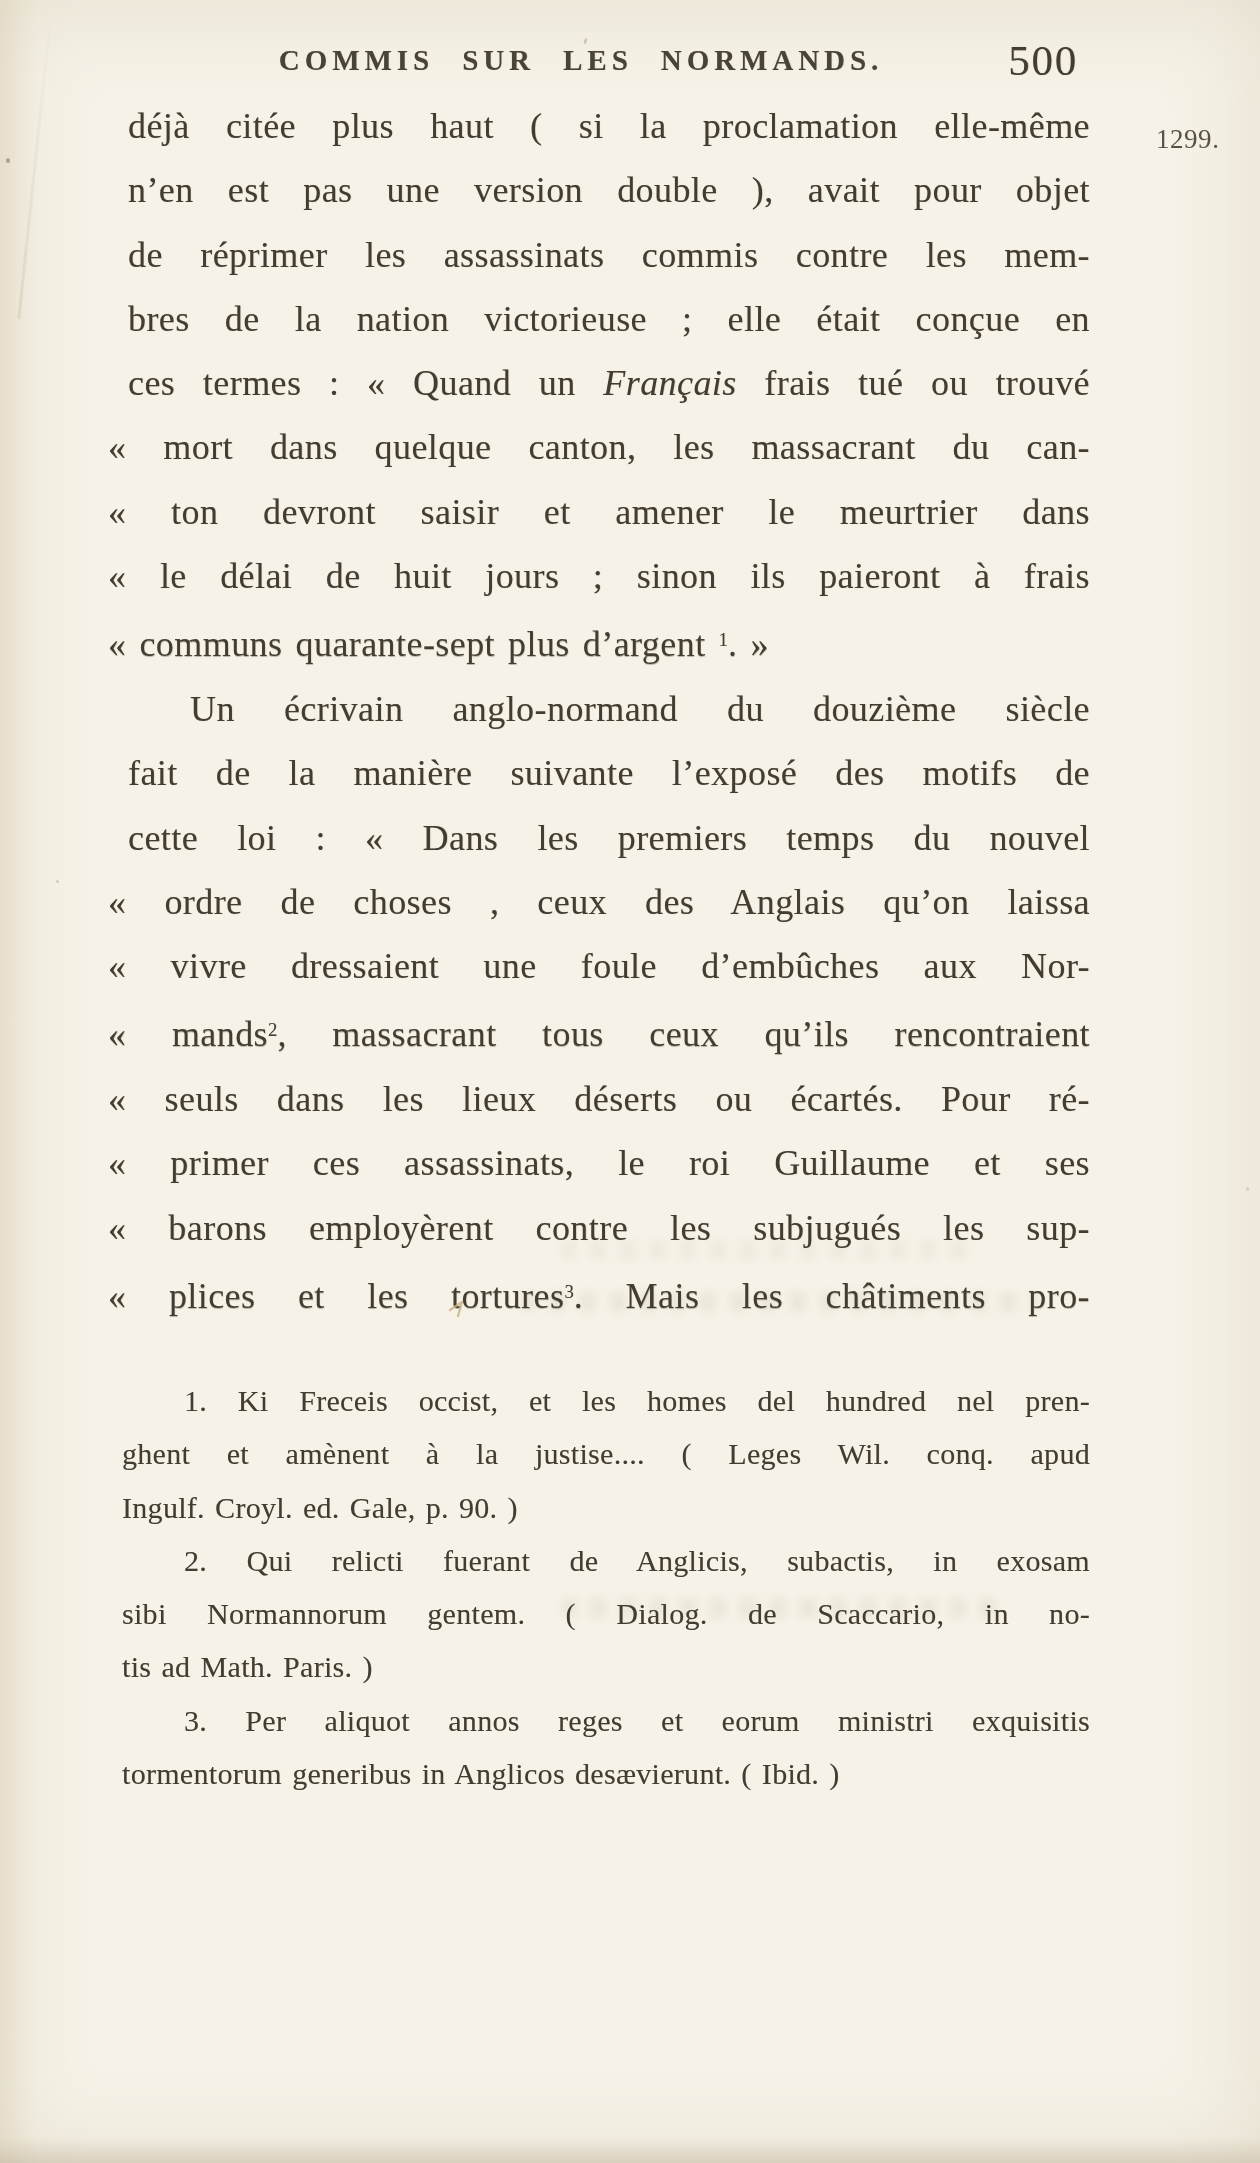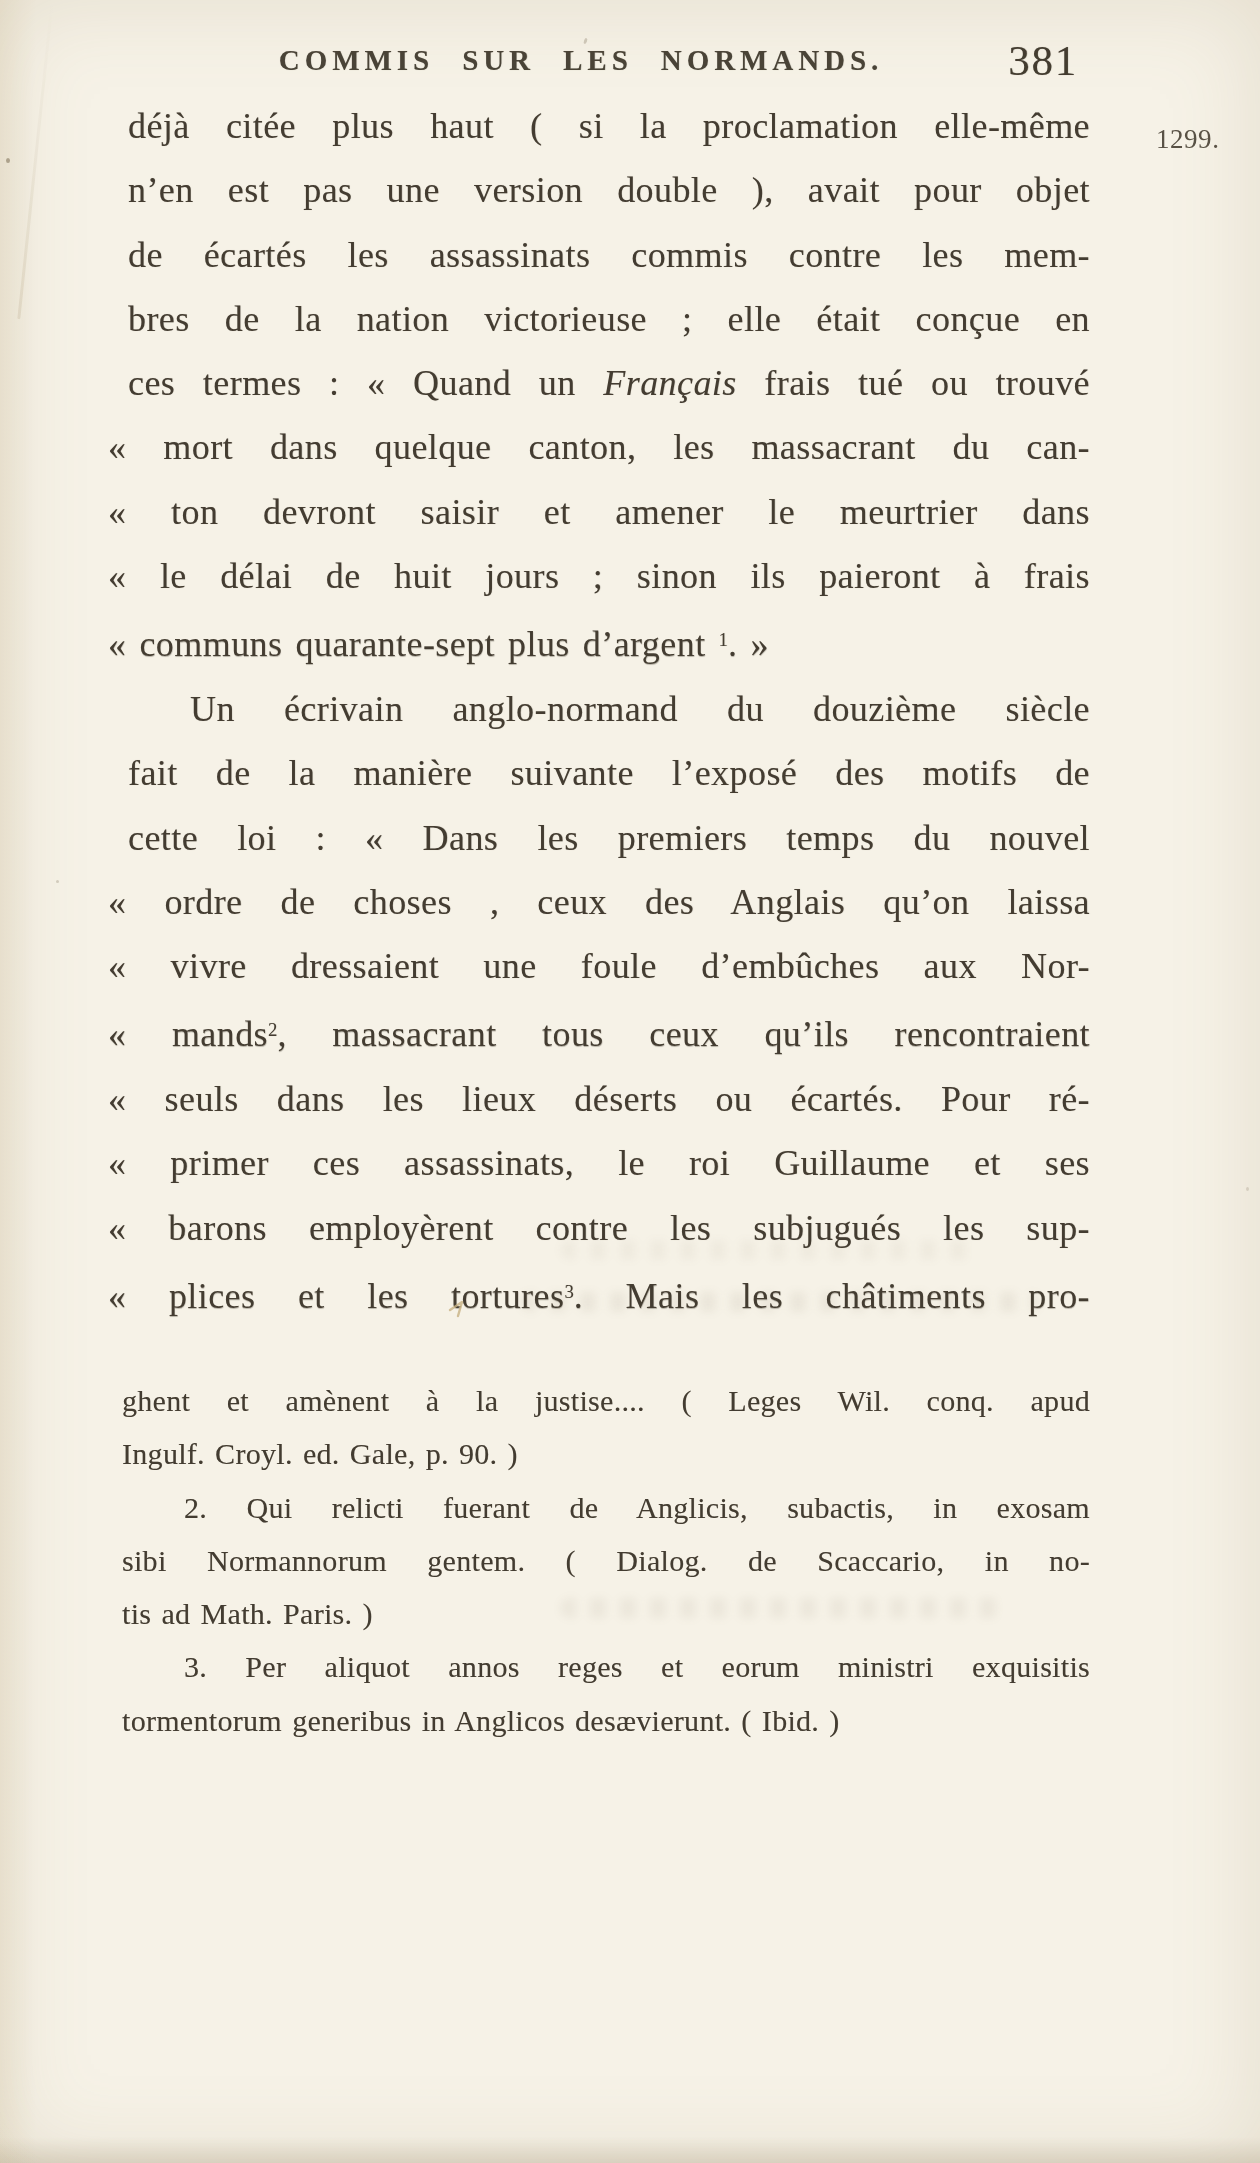--- a/index.html
+++ b/index.html
@@ -81,29 +81,29 @@
   <div class="speck s1"></div>
   <div class="speck s2"></div>
   <div class="speck s3"></div>
   <div class="speck s4"></div>
   <div class="ghost g3"></div>
   <div class="ghost g1"></div>
   <div class="ghost g2"></div>
 
   <div class="header">
     <div class="header-title">COMMIS SUR LES NORMANDS.</div>
-    <div class="page-number">381</div>
+    <div class="page-number">500</div>
   </div>
 
   <div class="margin-note">1299.</div>
 
   <div class="body-text">
       <div class="line"><span>déjà citée plus haut ( si la proclamation elle-même</span></div>
       <div class="line"><span>n’en est pas une version double ), avait pour objet</span></div>
-      <div class="line"><span>de écartés les assassinats commis contre les mem-</span></div>
+      <div class="line"><span>de réprimer les assassinats commis contre les mem-</span></div>
       <div class="line"><span>bres de la nation victorieuse ; elle était conçue en</span></div>
       <div class="line"><span>ces termes : « Quand un </span><span class="em">Français</span><span> frais tué ou trouvé</span></div>
       <div class="line q"><span>« mort dans quelque canton, les massacrant du can-</span></div>
       <div class="line q"><span>« ton devront saisir et amener le meurtrier dans</span></div>
       <div class="line q"><span>« le délai de huit jours ; sinon ils paieront à frais</span></div>
       <div class="line q short"><span>« communs quarante-sept plus d’argent </span><span class="sup">1</span><span>. »</span></div>
       <div class="line indent"><span>Un écrivain anglo-normand du douzième siècle</span></div>
       <div class="line"><span>fait de la manière suivante l’exposé des motifs de</span></div>
       <div class="line"><span>cette loi : « Dans les premiers temps du nouvel</span></div>
       <div class="line q"><span>« ordre de choses , ceux des Anglais qu’on laissa</span></div>
@@ -115,20 +115,21 @@
       <div class="line q"><span>« plices et les tortures</span><span class="sup">3</span><span>. Mais les châtiments pro-</span></div>
     </div>
 
   <div class="pencil-mark">
     <svg width="26" height="26" viewBox="0 0 26 26">
       <path d="M4 14 L16 6 L12 20" fill="none" stroke="#c9b385" stroke-width="2.4" stroke-linecap="round" stroke-linejoin="round"></path>
     </svg>
   </div>
 
   <div class="footnotes">
+      <div class="line indent"><span>1. Ki Freceis occist, et les homes del hundred nel pren-</span></div>
       <div class="line"><span>ghent et amènent à la justise.... ( Leges Wil. conq. apud</span></div>
       <div class="line short"><span>Ingulf. Croyl. ed. Gale, p. 90. )</span></div>
       <div class="line indent"><span>2. Qui relicti fuerant de Anglicis, subactis, in exosam</span></div>
       <div class="line"><span>sibi Normannorum gentem. ( Dialog. de Scaccario, in no-</span></div>
       <div class="line short"><span>tis ad Math. Paris. )</span></div>
       <div class="line indent"><span>3. Per aliquot annos reges et eorum ministri exquisitis</span></div>
       <div class="line short"><span>tormentorum generibus in Anglicos desævierunt. ( Ibid. )</span></div>
     </div>
 
   <div class="vignette"></div>

